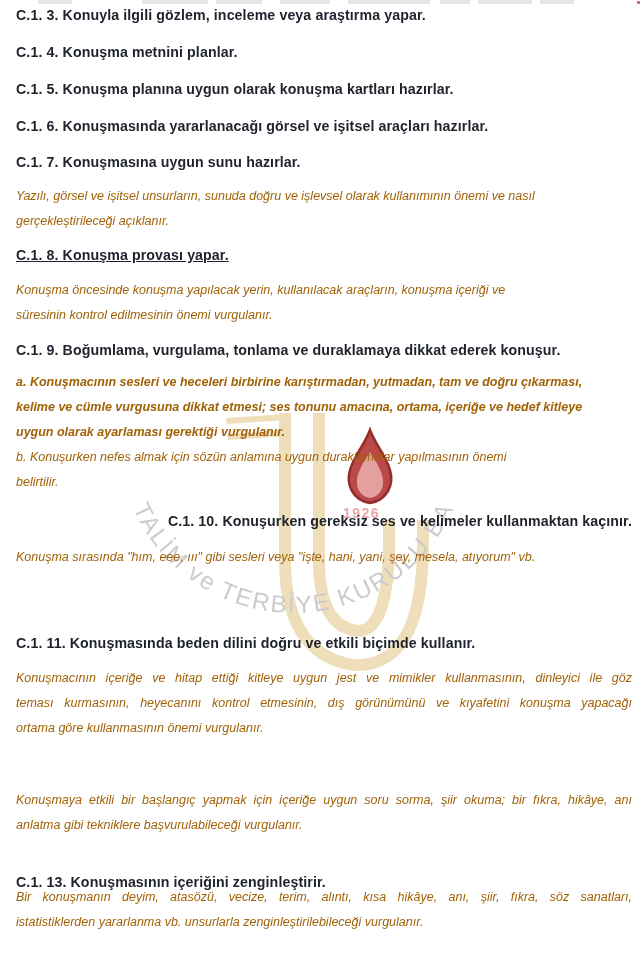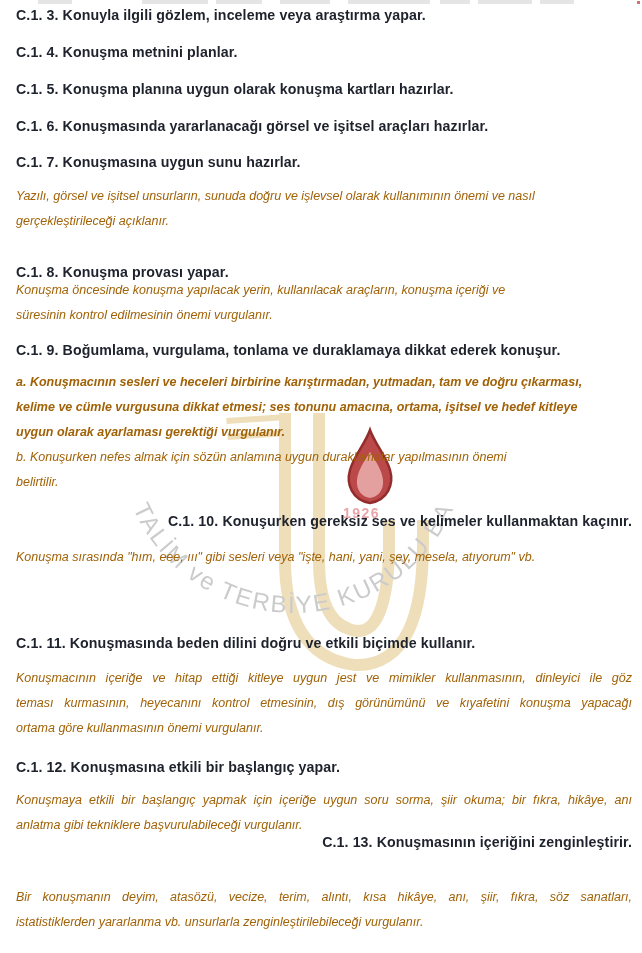--- a/index.html
+++ b/index.html
@@ -69,48 +69,47 @@
 
 <div class="h" style="top: 5px;">C.1. 3. Konuyla ilgili gözlem, inceleme veya araştırma yapar.</div>
     <div class="h" style="top: 42px;">C.1. 4. Konuşma metnini planlar.</div>
     <div class="h" style="top: 79px;">C.1. 5. Konuşma planına uygun olarak konuşma kartları hazırlar.</div>
     <div class="h" style="top: 116px;">C.1. 6. Konuşmasında yararlanacağı görsel ve işitsel araçları hazırlar.</div>
     <div class="h" style="top: 152px;">C.1. 7. Konuşmasına uygun sunu hazırlar.</div>
     <div class="p" style="top: 184px;">
       <div class="ln">Yazılı, görsel ve işitsel unsurların, sunuda doğru ve işlevsel olarak kullanımının önemi ve nasıl</div>
       <div class="ln">gerçekleştirileceği açıklanır.</div>
     </div>
-    <div class="h" style="top: 262px;">C.1. 8. Konuşma provası yapar.</div>
+    <div class="h" style="top: 245px; text-decoration: underline;">C.1. 8. Konuşma provası yapar.</div>
     <div class="p" style="top: 278px;">
       <div class="ln">Konuşma öncesinde konuşma yapılacak yerin, kullanılacak araçların, konuşma içeriği ve</div>
       <div class="ln">süresinin kontrol edilmesinin önemi vurgulanır.</div>
     </div>
     <div class="h" style="top: 340px;">C.1. 9. Boğumlama, vurgulama, tonlama ve duraklamaya dikkat ederek konuşur.</div>
     <div class="p" style="top: 370px; font-weight: bold;">
       <div class="ln">a. Konuşmacının sesleri ve heceleri birbirine karıştırmadan, yutmadan, tam ve doğru çıkarması,</div>
-      <div class="ln">kelime ve cümle vurgusuna dikkat etmesi; ses tonunu amacına, ortama, işitsel ve hedef kitleye</div>
+      <div class="ln">kelime ve cümle vurgusuna dikkat etmesi; ses tonunu amacına, ortama, içeriğe ve hedef kitleye</div>
       <div class="ln">uygun olarak ayarlaması gerektiği vurgulanır.</div>
     </div>
     <div class="p" style="top: 445px;">
       <div class="ln">b. Konuşurken nefes almak için sözün anlamına uygun duraklamalar yapılmasının önemi</div>
       <div class="ln">belirtilir.</div>
     </div>
     <div class="h" style="top: 511px; text-align: right;">C.1. 10. Konuşurken gereksiz ses ve kelimeler kullanmaktan kaçınır.</div>
     <div class="p" style="top: 545px;">
       <div class="ln">Konuşma sırasında "hım, eee, ııı" gibi sesleri veya "işte, hani, yani, şey, mesela, atıyorum" vb.</div>
     </div>
     <div class="h" style="top: 633px;">C.1. 11. Konuşmasında beden dilini doğru ve etkili biçimde kullanır.</div>
     <div class="p" style="top: 666px;">
       <div class="ln jl">Konuşmacının içeriğe ve hitap ettiği kitleye uygun jest ve mimikler kullanmasının, dinleyici ile göz</div>
       <div class="ln jl">teması kurmasının, heyecanını kontrol etmesinin, dış görünümünü ve kıyafetini konuşma yapacağı</div>
       <div class="ln">ortama göre kullanmasının önemi vurgulanır.</div>
     </div>
-    <div class="h" style="top: 757px;">C.1. 12. Konuşmasına etkili bir başlangıç yapar.</div>
     <div class="p" style="top: 788px;">
       <div class="ln jl">Konuşmaya etkili bir başlangıç yapmak için içeriğe uygun soru sorma, şiir okuma; bir fıkra, hikâye, anı</div>
       <div class="ln">anlatma gibi tekniklere başvurulabileceği vurgulanır.</div>
     </div>
-    <div class="h" style="top: 832px; text-align: right;">C.1. 13. Konuşmasının içeriğini zenginleştirir.</div>
+    <div class="h" style="top: 872px;">C.1. 13. Konuşmasının içeriğini zenginleştirir.</div>
     <div class="p" style="top: 885px;">
       <div class="ln jl">Bir konuşmanın deyim, atasözü, vecize, terim, alıntı, kısa hikâye, anı, şiir, fıkra, söz sanatları,</div>
       <div class="ln">istatistiklerden yararlanma vb. unsurlarla zenginleştirilebileceği vurgulanır.</div>
     </div>
   </div>
 
 </body></html>

